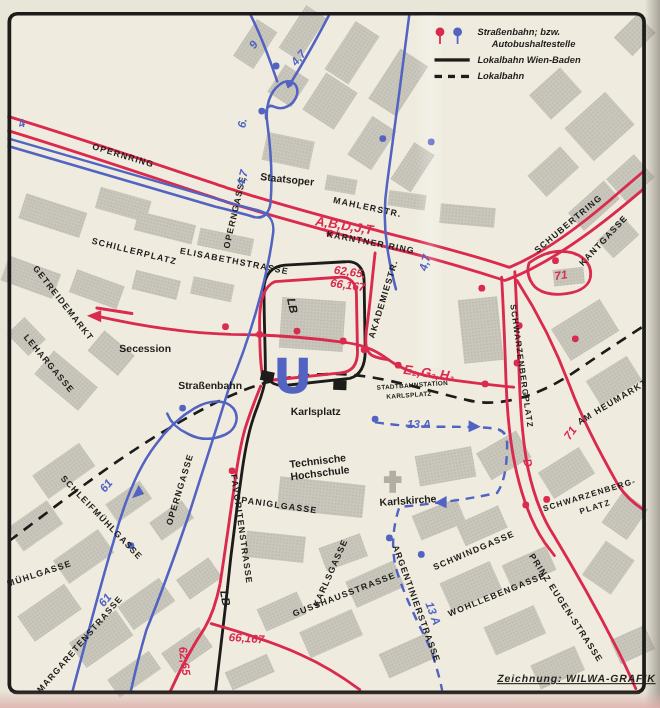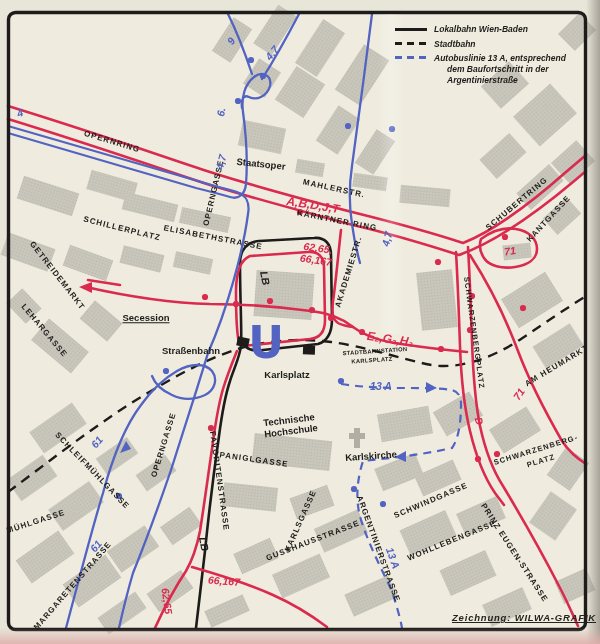--- a/index.html
+++ b/index.html
@@ -238,21 +238,21 @@
       <div class="ml st" style="left: 254px; top: 460px; transform: translate(-50%, -50%) rotate(8deg);">PANIGLGASSE</div>
       <div class="ml st" style="left: 301px; top: 521px; transform: translate(-50%, -50%) rotate(-66deg);">KARLSGASSE</div>
       <div class="ml st" style="left: 313px; top: 541px; transform: translate(-50%, -50%) rotate(-21deg);">GUSSHAUSSTRASSE</div>
       <div class="ml st" style="left: 431px; top: 501px; transform: translate(-50%, -50%) rotate(-23deg);">SCHWINDGASSE</div>
       <div class="ml st" style="left: 378px; top: 549px; transform: translate(-50%, -50%) rotate(70deg);">ARGENTINIERSTRASSE</div>
       <div class="ml st" style="left: 452px; top: 541px; transform: translate(-50%, -50%) rotate(-22deg);">WOHLLEBENGASSE</div>
       <div class="ml st" style="left: 514px; top: 553px; transform: translate(-50%, -50%) rotate(57deg);">PRINZ EUGEN-STRASSE</div>
       <div class="ml st" style="left: 536px; top: 450px; font-size: 7.5px; transform: translate(-50%, -50%) rotate(-17deg);">SCHWARZENBERG-</div>
       <div class="ml st" style="left: 541px; top: 461px; font-size: 7.5px; transform: translate(-50%, -50%) rotate(-17deg);">PLATZ</div>
       <div class="ml pl" style="left: 261px; top: 164px; transform: translate(-50%, -50%) rotate(6deg);">Staatsoper</div>
-      <div class="ml pl" style="left: 146px; top: 318px; transform: translate(-50%, -50%) rotate(0deg); text-decoration: underline;">Secession</div>
+      <div class="ml pl" style="left: 132px; top: 318px; transform: translate(-50%, -50%) rotate(0deg);">Secession</div>
       <div class="ml pl" style="left: 191px; top: 351px; transform: translate(-50%, -50%) rotate(0deg);">Straßenbahn</div>
       <div class="ml pl" style="left: 287px; top: 375px; transform: translate(-50%, -50%) rotate(0deg);">Karlsplatz</div>
       <div class="ml pl" style="left: 289px; top: 420px; transform: translate(-50%, -50%) rotate(-7deg);">Technische</div>
       <div class="ml pl" style="left: 291px; top: 431px; transform: translate(-50%, -50%) rotate(-7deg);">Hochschule</div>
       <div class="ml pl" style="left: 371px; top: 456px; transform: translate(-50%, -50%) rotate(-4deg);">Karlskirche</div>
       <div class="ml stn" style="left: 375px; top: 352px; transform: translate(-50%, -50%) rotate(-4deg);">STADTBAHNSTATION</div>
       <div class="ml stn" style="left: 372px; top: 361px; transform: translate(-50%, -50%) rotate(-4deg);">KARLSPLATZ</div>
       <div class="ml rr" style="left: 313px; top: 205px; font-size: 12px; transform: translate(-50%, -50%) rotate(9deg);">A,B,D,J,T</div>
       <div class="ml rr" style="left: 318px; top: 248px; font-size: 10.5px; transform: translate(-50%, -50%) rotate(8deg);">62,65,</div>
       <div class="ml rr" style="left: 316px; top: 260px; font-size: 10.5px; transform: translate(-50%, -50%) rotate(8deg);">66,167</div>
@@ -271,38 +271,42 @@
       <div class="ml rb" style="left: 97px; top: 442px; transform: translate(-50%, -50%) rotate(-50deg);">61</div>
       <div class="ml rb" style="left: 96px; top: 546px; transform: translate(-50%, -50%) rotate(-50deg);">61</div>
       <div class="ml rb" style="left: 381px; top: 386px; transform: translate(-50%, -50%) rotate(0deg);">13 A</div>
       <div class="ml rb" style="left: 393px; top: 558px; transform: translate(-50%, -50%) rotate(70deg);">13 A</div>
       <div class="ml rk" style="left: 265px; top: 278px; transform: translate(-50%, -50%) rotate(78deg);">LB</div>
       <div class="ml rk" style="left: 204px; top: 544px; transform: translate(-50%, -50%) rotate(80deg);">LB</div>
       <div class="ml ub" style="left: 266px; top: 343px; transform: translate(-50%, -50%) rotate(0deg);">U</div>
     </div>
 
   <div class="legend">
+    <div class="lg-row top">
+      <div class="lg-sym">
+        <svg width="34" height="18">
+          <line x1="8" y1="6" x2="8" y2="16" stroke="var(--c-red)" stroke-width="1.6"></line>
+          <circle cx="8" cy="5" r="4" fill="var(--c-red)"></circle>
+          <line x1="24" y1="6" x2="24" y2="16" stroke="var(--c-blue)" stroke-width="1.6"></line>
+          <circle cx="24" cy="5" r="4" fill="var(--c-blue)"></circle>
+        </svg>
+      </div>
+      <div class="lg-txt">
+        <div>Straßenbahn; bzw.</div>
+        <div class="lg-ind">Autobushaltestelle</div>
+      </div>
+    </div>
     <div class="lg-row">
       <div class="lg-sym">
           <div class="sw black"></div>
         </div>
       <div class="lg-txt">Lokalbahn Wien-Baden</div>
     </div>
     <div class="lg-row">
       <div class="lg-sym">
           <div class="sw blackdash"></div>
         </div>
-      <div class="lg-txt">Stadtbahn</div>
-    </div>
-    <div class="lg-row top">
-      <div class="lg-sym" style="margin-top:3px">
-          <div class="sw bluedash"></div>
-        </div>
-      <div class="lg-txt">
-        <div>Autobuslinie 13 A, entsprechend</div>
-        <div class="lg-ind">dem Baufortschritt in der</div>
-        <div class="lg-ind">Argentinierstraße</div>
-      </div>
+      <div class="lg-txt">Lokalbahn</div>
     </div>
   </div>
 
   <div class="credit">Zeichnung: WILWA-GRAFIK</div>
 </div>
 
 </body></html>

